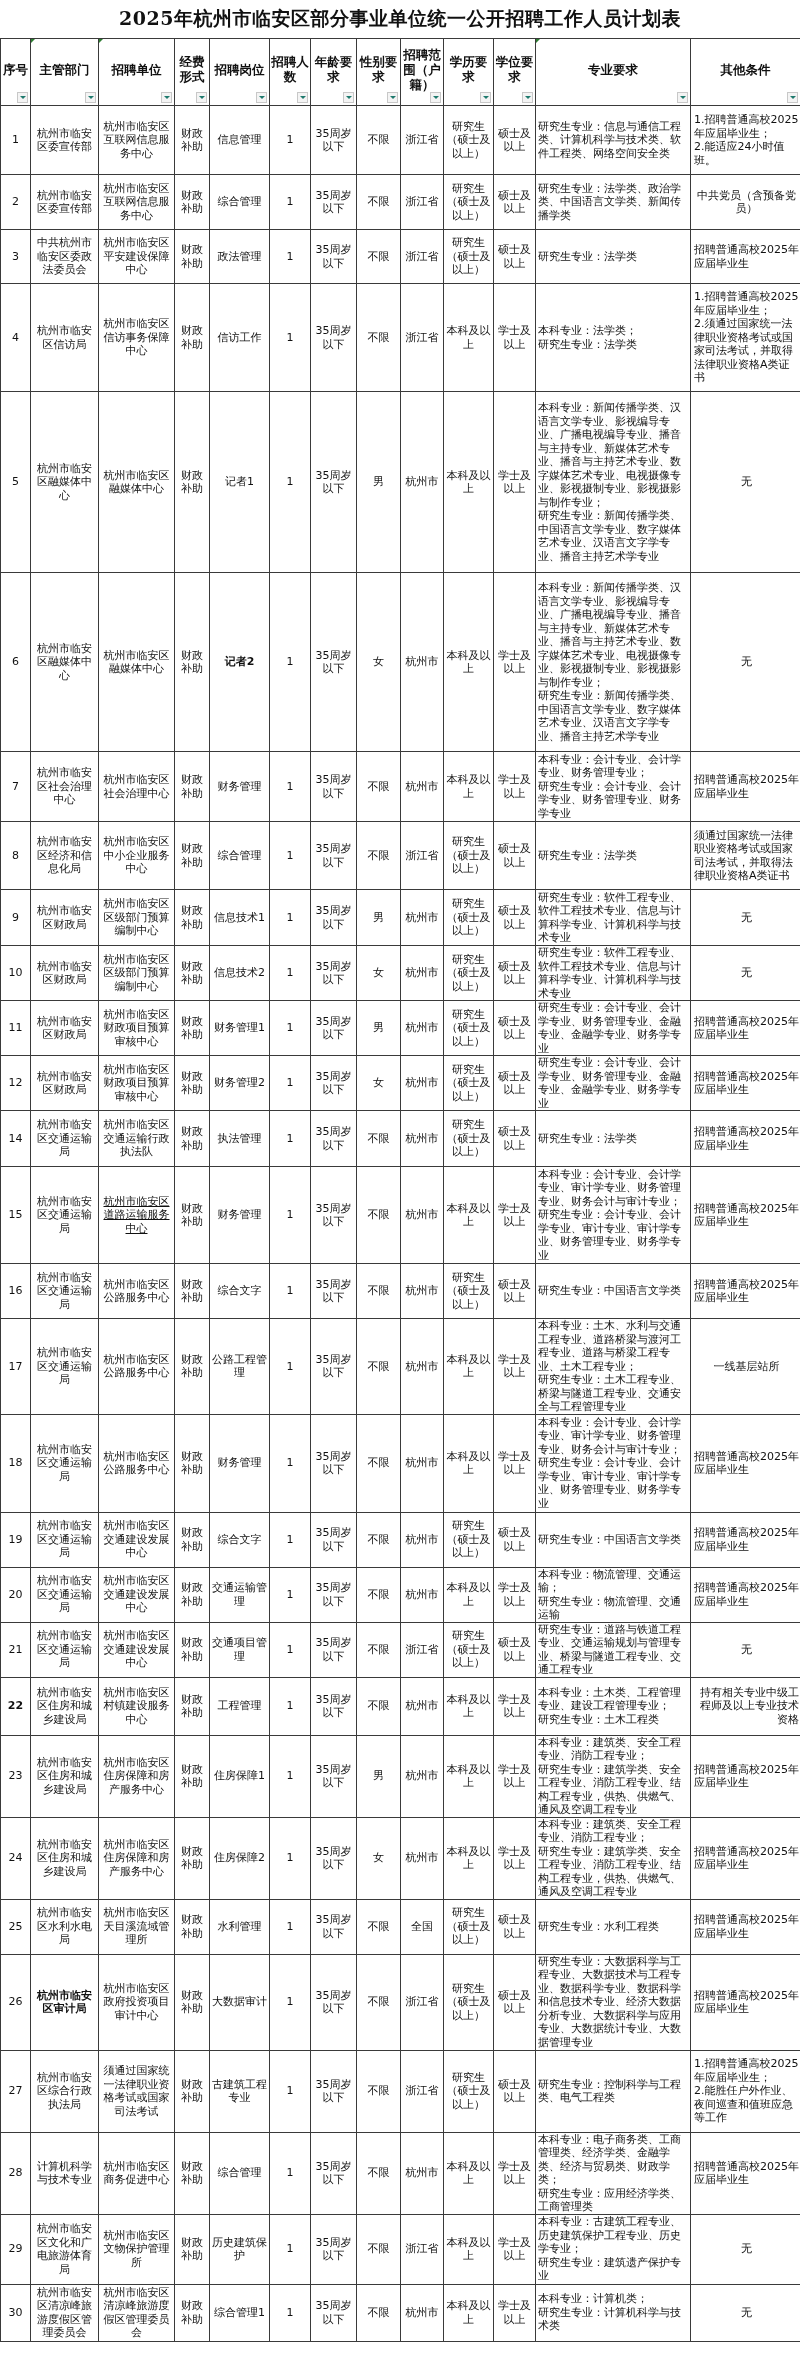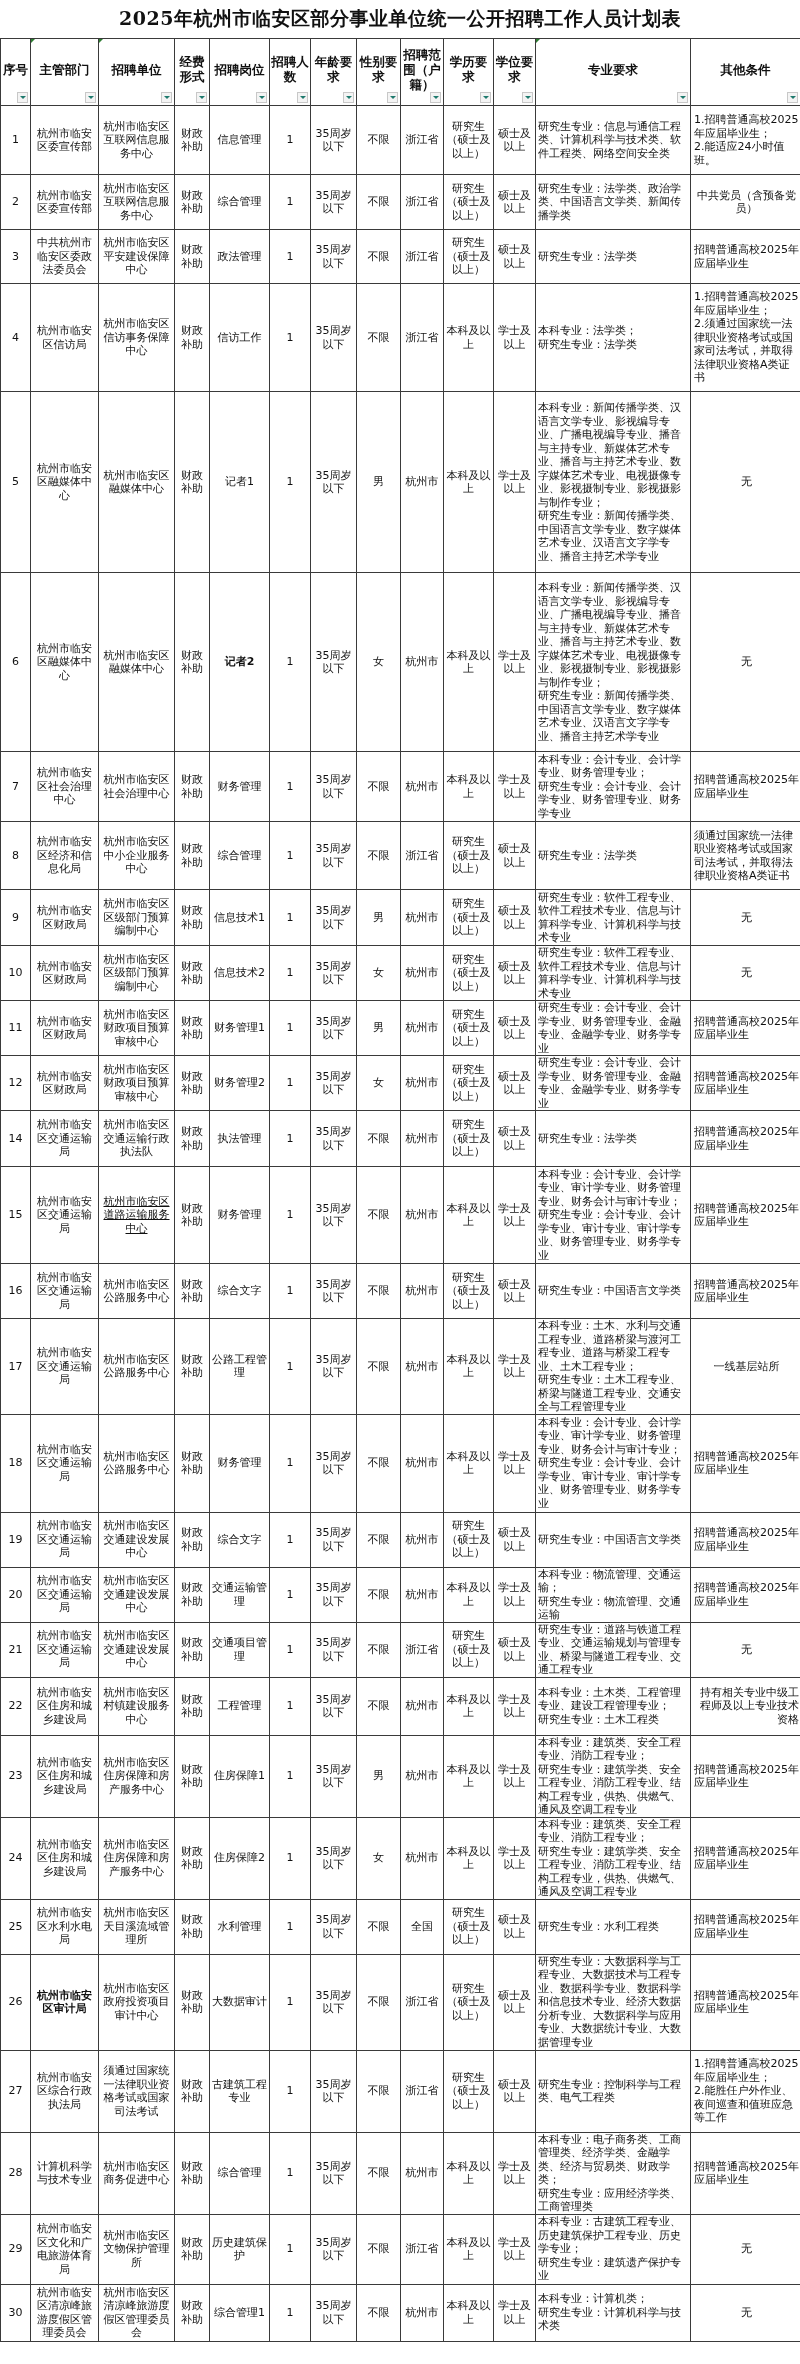--- a/index.html
+++ b/index.html
@@ -414,21 +414,21 @@
         <td style="white-space: pre-line;">1</td>
         <td style="white-space: pre-line;">35周岁以下</td>
         <td style="white-space: pre-line;">不限</td>
         <td style="white-space: pre-line;">浙江省</td>
         <td style="white-space: pre-line;">研究生（硕士及以上）</td>
         <td style="white-space: pre-line;">硕士及以上</td>
         <td class="major" style="white-space: pre-line;">研究生专业：道路与铁道工程专业、交通运输规划与管理专业、桥梁与隧道工程专业、交通工程专业</td>
         <td class="other center" style="white-space: pre-line;">无</td>
       </tr>
       <tr style="height: 58px;">
-        <td style="white-space: pre-line;">22</td>
+        <td style="white-space: pre-line; font-weight: bold;">22</td>
         <td style="white-space: pre-line;">杭州市临安区住房和城乡建设局</td>
         <td style="white-space: pre-line;">杭州市临安区村镇建设服务中心</td>
         <td style="white-space: pre-line;">财政补助</td>
         <td style="white-space: pre-line;">工程管理</td>
         <td style="white-space: pre-line;">1</td>
         <td style="white-space: pre-line;">35周岁以下</td>
         <td style="white-space: pre-line;">不限</td>
         <td style="white-space: pre-line;">杭州市</td>
         <td style="white-space: pre-line;">本科及以上</td>
         <td style="white-space: pre-line;">学士及以上</td>

